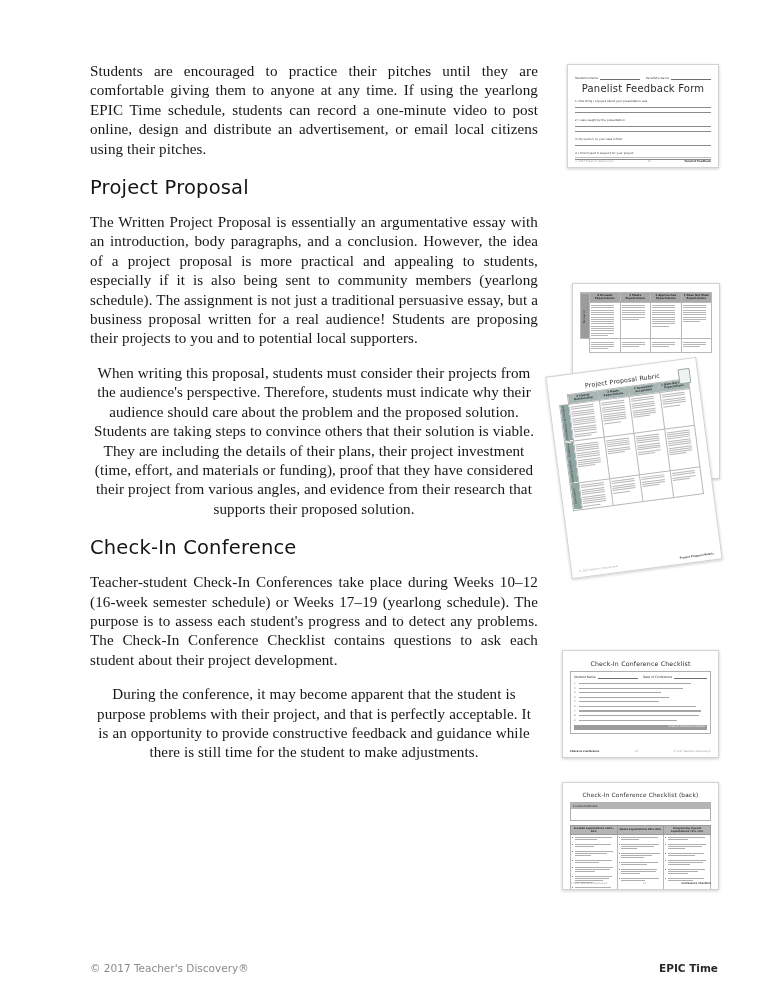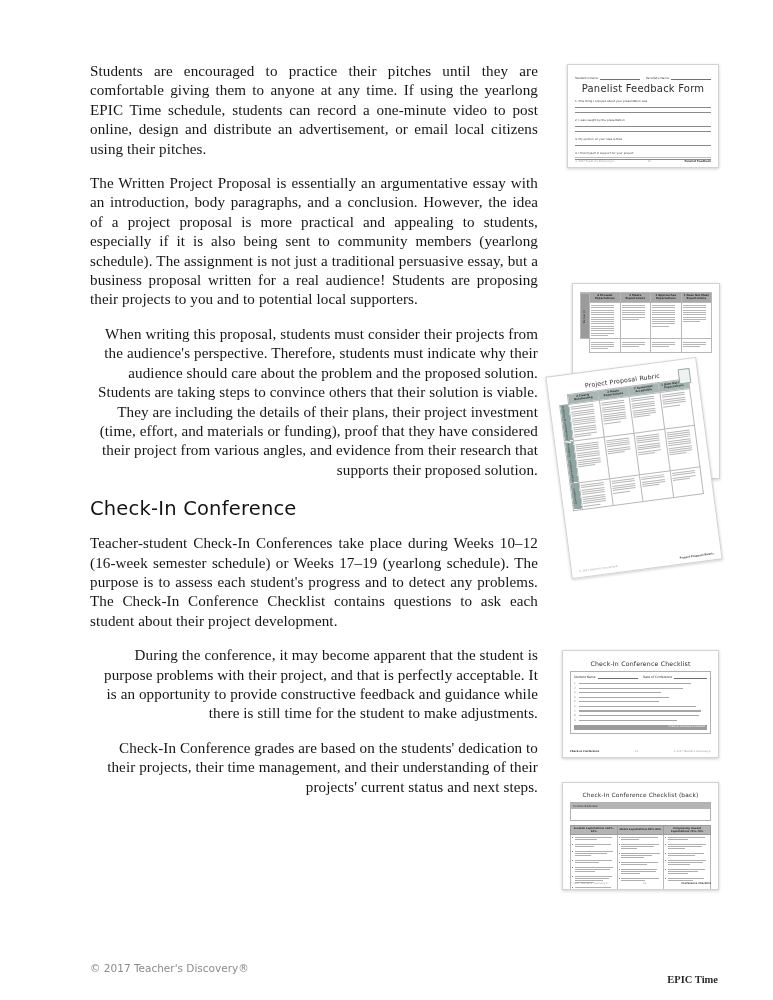--- a/index.html
+++ b/index.html
@@ -25,21 +25,21 @@
   p.body {
     font-family: "Liberation Serif", serif;
     font-size: 15.1px;
     line-height: 19.4px;
     text-align: justify;
     text-justify: inter-word;
     margin: 0 0 15px 0;
     letter-spacing: 0.1px;
     color: #161616;
   }
-  p.body.ragged { text-align: right; }
+  p.body.ragged { text-align: center; }
 
   h2.section {
     font-family: "DejaVu Sans", sans-serif;
     font-weight: 400;
     font-size: 19.5px;
     line-height: 24px;
     letter-spacing: 0.2px;
     color: #141414;
     margin: 17px 0 13px 0;
   }
@@ -48,21 +48,21 @@
   .footer {
     position: absolute;
     left: 90px; right: 55px;
     top: 962px;
     height: 18px;
     font-family: "DejaVu Sans", sans-serif;
     font-size: 10.5px;
   }
   .footer .f-left { position:absolute; left:0; top:0; color:#8b8b8b; }
   .footer .f-center { position:absolute; left:0; right:0; top:0; text-align:center; color:#8b8b8b; }
-  .footer .f-right { position:absolute; right:0; top:12px; color:#2a2a2a; font-weight:bold;font-family:Liberation Serif, serif; }
+  .footer .f-right { position:absolute; right:0; top:0; color:#2a2a2a; font-weight:bold; }
 
   
   .thumb {
     position: absolute;
     background: #fff;
     border: 1px solid #d2d2d2;
     box-shadow: 0 1px 3px rgba(0,0,0,0.20);
     overflow: hidden;
   }
   .thumb .tpad { position:absolute; inset:0; padding: 5px 7px; }
@@ -163,29 +163,29 @@
 </style>
 </head>
 <body>
 
 <div class="page">
 
   <div class="col">
 
     <p class="body">Students are encouraged to practice their pitches until they are comfortable giving them to anyone at any time. If using the yearlong EPIC Time schedule, students can record a one-minute video to post online, design and distribute an advertisement, or email local citizens using their pitches.</p>
 
+    <h2 class="section">Project Proposal</h2>
 
     <p class="body">The Written Project Proposal is essentially an argumentative essay with an introduction, body paragraphs, and a conclusion. However, the idea of a project proposal is more practical and appealing to students, especially if it is also being sent to community members (yearlong schedule). The assignment is not just a traditional persuasive essay, but a business proposal written for a real audience! Students are proposing their projects to you and to potential local supporters.</p>
     <p class="body ragged">When writing this proposal, students must consider their projects from the audience's perspective. Therefore, students must indicate why their audience should care about the problem and the proposed solution. Students are taking steps to convince others that their solution is viable. They are including the details of their plans, their project investment (time, effort, and materials or funding), proof that they have considered their project from various angles, and evidence from their research that supports their proposed solution.</p>
 
     <h2 class="section">Check-In Conference</h2>
 
     <p class="body">Teacher-student Check-In Conferences take place during Weeks 10–12 (16-week semester schedule) or Weeks 17–19 (yearlong schedule). The purpose is to assess each student's progress and to detect any problems. The Check-In Conference Checklist contains questions to ask each student about their project development.</p>
     <p class="body ragged">During the conference, it may become apparent that the student is purpose problems with their project, and that is perfectly acceptable. It is an opportunity to provide constructive feedback and guidance while there is still time for the student to make adjustments.</p>
-    <p class="body ragged">Check-In Conference grades are based on the students' dedication to their projects, their time management, and their understanding of their projects' current status and next steps.</p>
   </div>
 
   <div class="thumb" id="thumb-panelist">
     <div class="tpad">
       <div class="names">
         <div>
             <span class="lbl">Student's Name</span>
             <span class="ln"></span>
           </div>
         <div>

